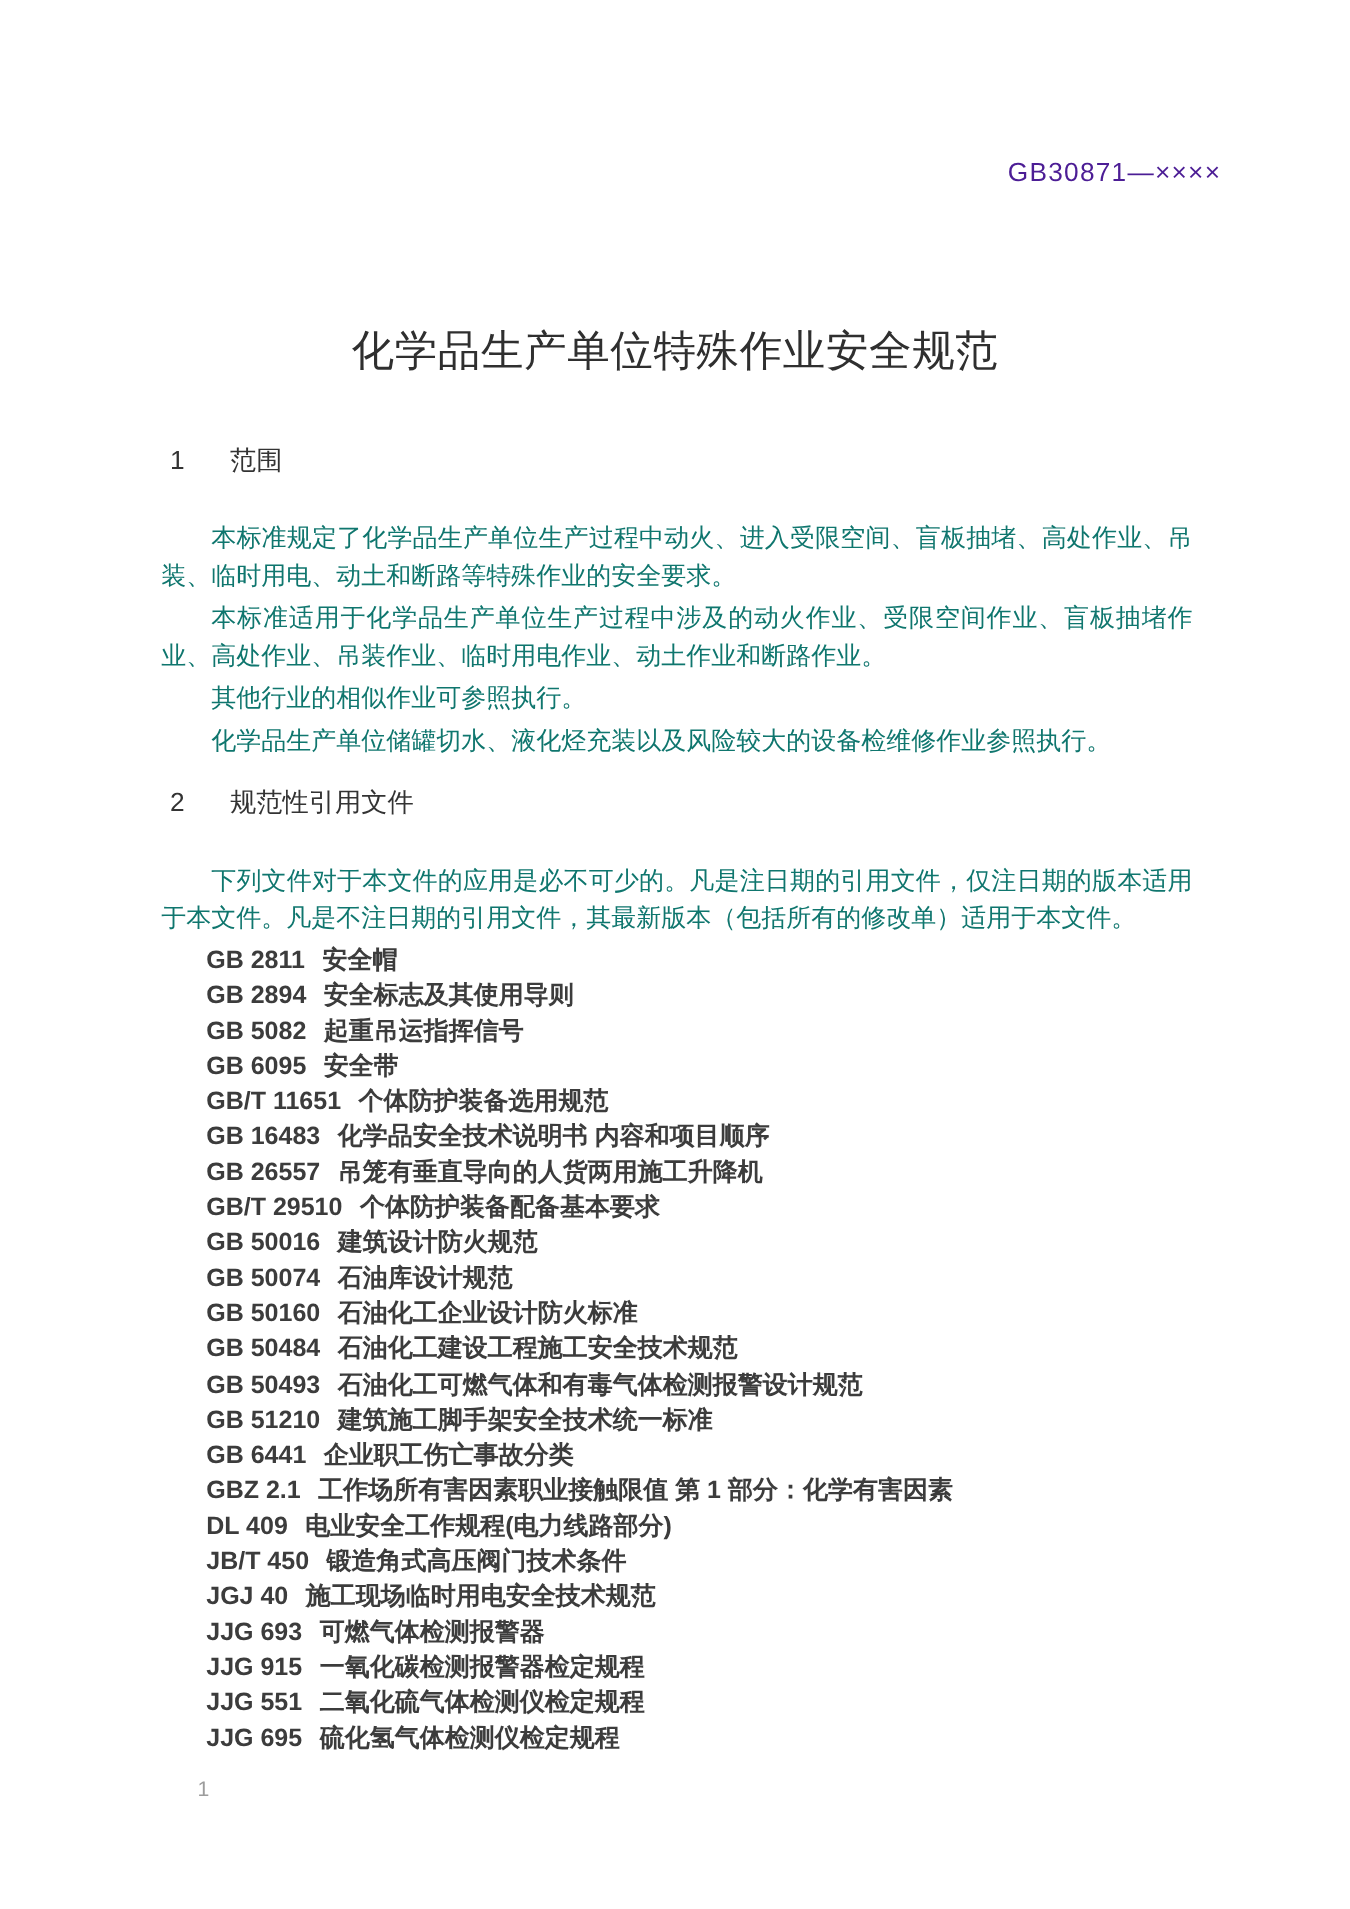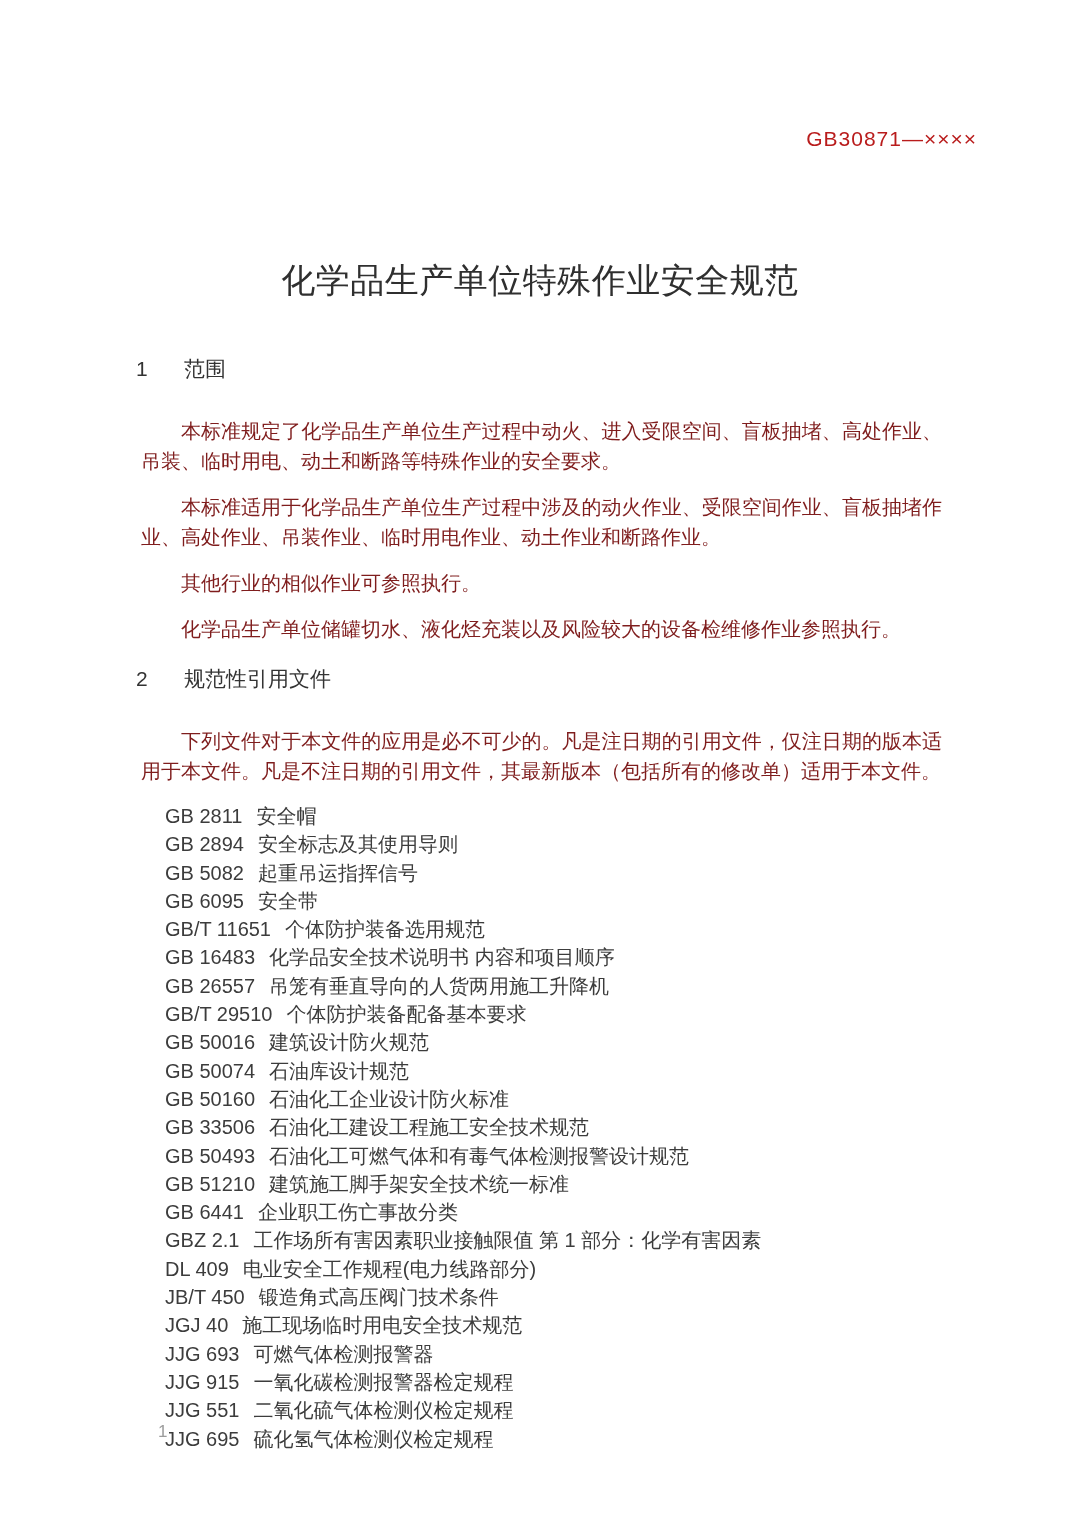--- a/index.html
+++ b/index.html
@@ -16,21 +16,21 @@
     font-family: "Liberation Sans", "DejaVu Sans", sans-serif;
     color: #3c3c3c;
     overflow: hidden;
   }
   .doc-number {
     position: absolute;
     top: 127px;
     right: 103px;
     font-size: 21px;
     letter-spacing: 1px;
-    color: #b91c1c;
+    color: #4c1d95;
     text-align: right;
   }
   .doc-title {
     position: absolute;
     top: 258px;
     left: 0;
     width: 100%;
     margin: 0;
     text-align: center;
     font-size: 34px;
@@ -52,37 +52,38 @@
     font-size: 21px;
     font-weight: 500;
     line-height: 26px;
     color: #333333;
   }
   .sec-num {
     display: inline-block;
     min-width: 48px;
   }
   .body-para {
-    margin: 16px;
+    margin: 4px;
     font-size: 20px;
     line-height: 30px;
     text-align: justify;
     text-indent: 2em;
-    color: #7f1d1d;
+    color: #0f766e;
   }
   .ref-list {
     list-style: none;
     margin: 2px 0 0 0;
     padding: 0 0 0 40px;
   }
   .ref-item {
     font-size: 20px;
     line-height: 28.3px;
     white-space: nowrap;
     color: #3c3c3c;
+    font-weight: bold;
   }
   .ref-code {
     margin-right: 0.7em;
   }
   .page-number {
     position: absolute;
     left: 158px;
     top: 1422px;
     font-size: 17px;
     color: #9c9c9c;
@@ -122,21 +123,21 @@
           <li class="ref-item"><span class="ref-code">GB 2894</span><span class="ref-title">安全标志及其使用导则</span></li>
           <li class="ref-item"><span class="ref-code">GB 5082</span><span class="ref-title">起重吊运指挥信号</span></li>
           <li class="ref-item"><span class="ref-code">GB 6095</span><span class="ref-title">安全带</span></li>
           <li class="ref-item"><span class="ref-code">GB/T 11651</span><span class="ref-title">个体防护装备选用规范</span></li>
           <li class="ref-item"><span class="ref-code">GB 16483</span><span class="ref-title">化学品安全技术说明书 内容和项目顺序</span></li>
           <li class="ref-item"><span class="ref-code">GB 26557</span><span class="ref-title">吊笼有垂直导向的人货两用施工升降机</span></li>
           <li class="ref-item"><span class="ref-code">GB/T 29510</span><span class="ref-title">个体防护装备配备基本要求</span></li>
           <li class="ref-item"><span class="ref-code">GB 50016</span><span class="ref-title">建筑设计防火规范</span></li>
           <li class="ref-item"><span class="ref-code">GB 50074</span><span class="ref-title">石油库设计规范</span></li>
           <li class="ref-item"><span class="ref-code">GB 50160</span><span class="ref-title">石油化工企业设计防火标准</span></li>
-          <li class="ref-item"><span class="ref-code">GB 33506</span><span class="ref-title">石油化工建设工程施工安全技术规范</span></li>
+          <li class="ref-item"><span class="ref-code">GB 50484</span><span class="ref-title">石油化工建设工程施工安全技术规范</span></li>
           <li class="ref-item"><span class="ref-code">GB 50493</span><span class="ref-title">石油化工可燃气体和有毒气体检测报警设计规范</span></li>
           <li class="ref-item"><span class="ref-code">GB 51210</span><span class="ref-title">建筑施工脚手架安全技术统一标准</span></li>
           <li class="ref-item"><span class="ref-code">GB 6441</span><span class="ref-title">企业职工伤亡事故分类</span></li>
           <li class="ref-item"><span class="ref-code">GBZ 2.1</span><span class="ref-title">工作场所有害因素职业接触限值 第 1 部分：化学有害因素</span></li>
           <li class="ref-item"><span class="ref-code">DL 409</span><span class="ref-title">电业安全工作规程(电力线路部分)</span></li>
           <li class="ref-item"><span class="ref-code">JB/T 450</span><span class="ref-title">锻造角式高压阀门技术条件</span></li>
           <li class="ref-item"><span class="ref-code">JGJ 40</span><span class="ref-title">施工现场临时用电安全技术规范</span></li>
           <li class="ref-item"><span class="ref-code">JJG 693</span><span class="ref-title">可燃气体检测报警器</span></li>
           <li class="ref-item"><span class="ref-code">JJG 915</span><span class="ref-title">一氧化碳检测报警器检定规程</span></li>
           <li class="ref-item"><span class="ref-code">JJG 551</span><span class="ref-title">二氧化硫气体检测仪检定规程</span></li>

